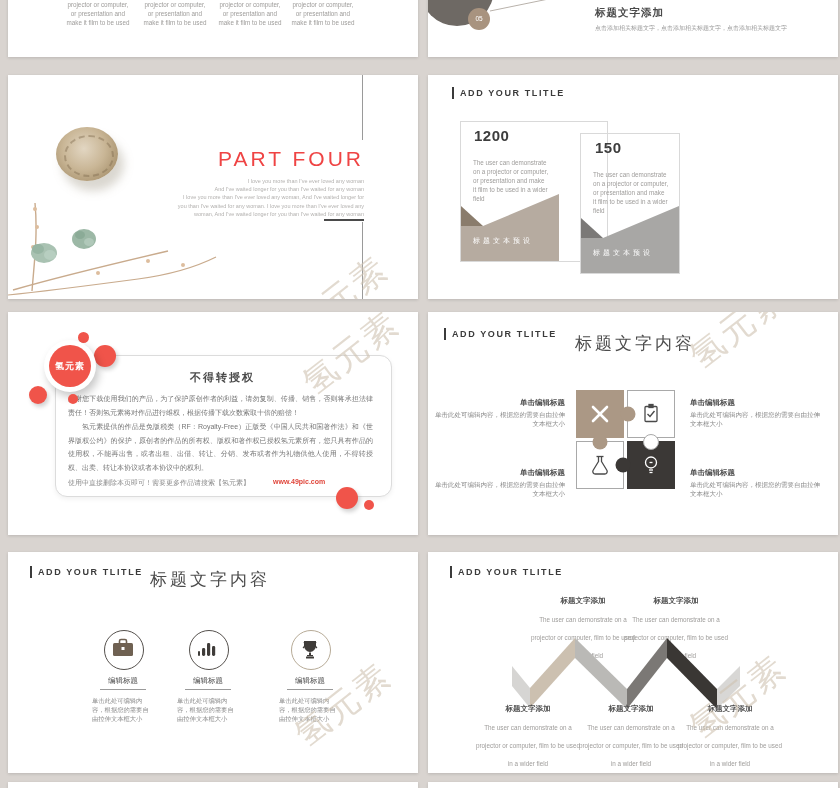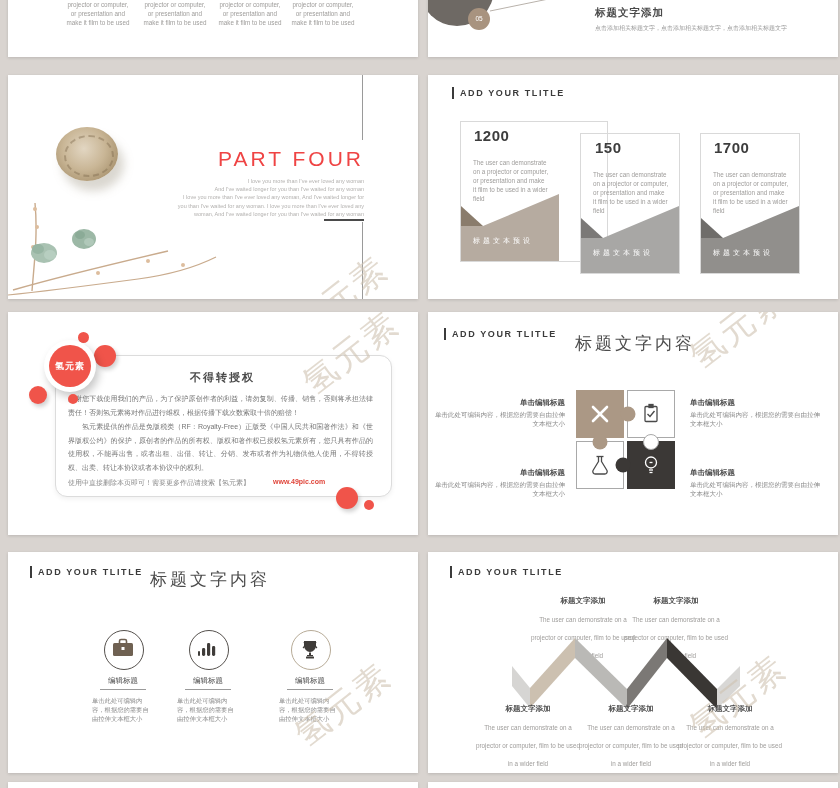--- a/index.html
+++ b/index.html
@@ -98,29 +98,20 @@
     <div class="abs" style="left:152px;top:58px;width:98px;height:139px;border:1px solid #d9d9d9;">
       <div class="abs" style="left:14px;top:5px;font-size:15px;font-weight:bold;color:#3d3d3d;letter-spacing:.5px;">150</div>
       <div class="abs smalltxt" style="left:12px;top:36px;width:76px;">The user can demonstrate on a projector or computer, or presentation and make it film to be used in a wider field</div>
       <svg class="abs" style="left:0;bottom:0;" width="98" height="139" viewBox="0 0 98 139">
         <polygon points="0,84 22,104 0,104" fill="#7b7977"></polygon>
         <polygon points="0,139 0,104 22,104 98,72 98,139" fill="#a8a7a5"></polygon>
       </svg>
       <div class="abs" style="left:12px;top:114px;font-size:7px;color:#fff;letter-spacing:3px;">标题文本预设</div>
     </div>
 
-    <div class="abs" style="left:272px;top:58px;width:98px;height:139px;border:1px solid #d9d9d9;">
-      <div class="abs" style="left:13px;top:5px;font-size:15px;font-weight:bold;color:#3d3d3d;letter-spacing:.5px;">1700</div>
-      <div class="abs smalltxt" style="left:12px;top:36px;width:76px;">The user can demonstrate on a projector or computer, or presentation and make it film to be used in a wider field</div>
-      <svg class="abs" style="left:0;bottom:0;" width="98" height="139" viewBox="0 0 98 139">
-        <polygon points="0,84 22,104 0,104" fill="#6f6d6a"></polygon>
-        <polygon points="0,139 0,104 22,104 98,72 98,139" fill="#918f8c"></polygon>
-      </svg>
-      <div class="abs" style="left:12px;top:114px;font-size:7px;color:#fff;letter-spacing:3px;">标题文本预设</div>
-    </div>
   </div>
 
   <div class="slide" style="left:8px;top:312px;width:410px;height:223px;">
     <div class="abs" style="left:47px;top:43px;width:335px;height:140px;border:1px solid #dcdcdc;border-radius:12px;background:#fff;box-shadow:0 2px 5px rgba(0,0,0,.06);"></div>
     <div class="abs" style="left:47px;top:58px;width:335px;text-align:center;font-size:11px;color:#4a4a4a;font-weight:bold;letter-spacing:2px;">不得转授权</div>
     <div class="abs" style="left:60px;top:80px;width:305px;font-size:7px;line-height:13.5px;color:#757575;text-align:justify;">感谢您下载使用我们的产品，为了保护原创作者的利益，请勿复制、传播、销售，否则将承担法律责任！否则氢元素将对作品进行维权，根据传播下载次数索取十倍的赔偿！</div>
     <div class="abs" style="left:60px;top:108px;width:305px;font-size:7px;line-height:13.5px;color:#757575;text-align:justify;text-indent:2em;">氢元素提供的作品是免版税类（RF：Royalty-Free）正版受《中国人民共和国著作法》和《世界版权公约》的保护，原创者的作品的所有权、版权和著作权已授权氢元素所有，您只具有作品的使用权，不能再出售，或者出租、出借、转让、分销、发布或者作为礼物供他人使用，不得转授权、出卖、转让本协议或者本协议中的权利。</div>
     <div class="abs" style="left:60px;top:166px;font-size:7px;color:#8a8a8a;">使用中直接删除本页即可！需要更多作品请搜索【氢元素】</div>
     <div class="abs" style="left:265px;top:166px;font-size:7px;font-weight:bold;color:#e0453a;">www.49pic.com</div>
 

